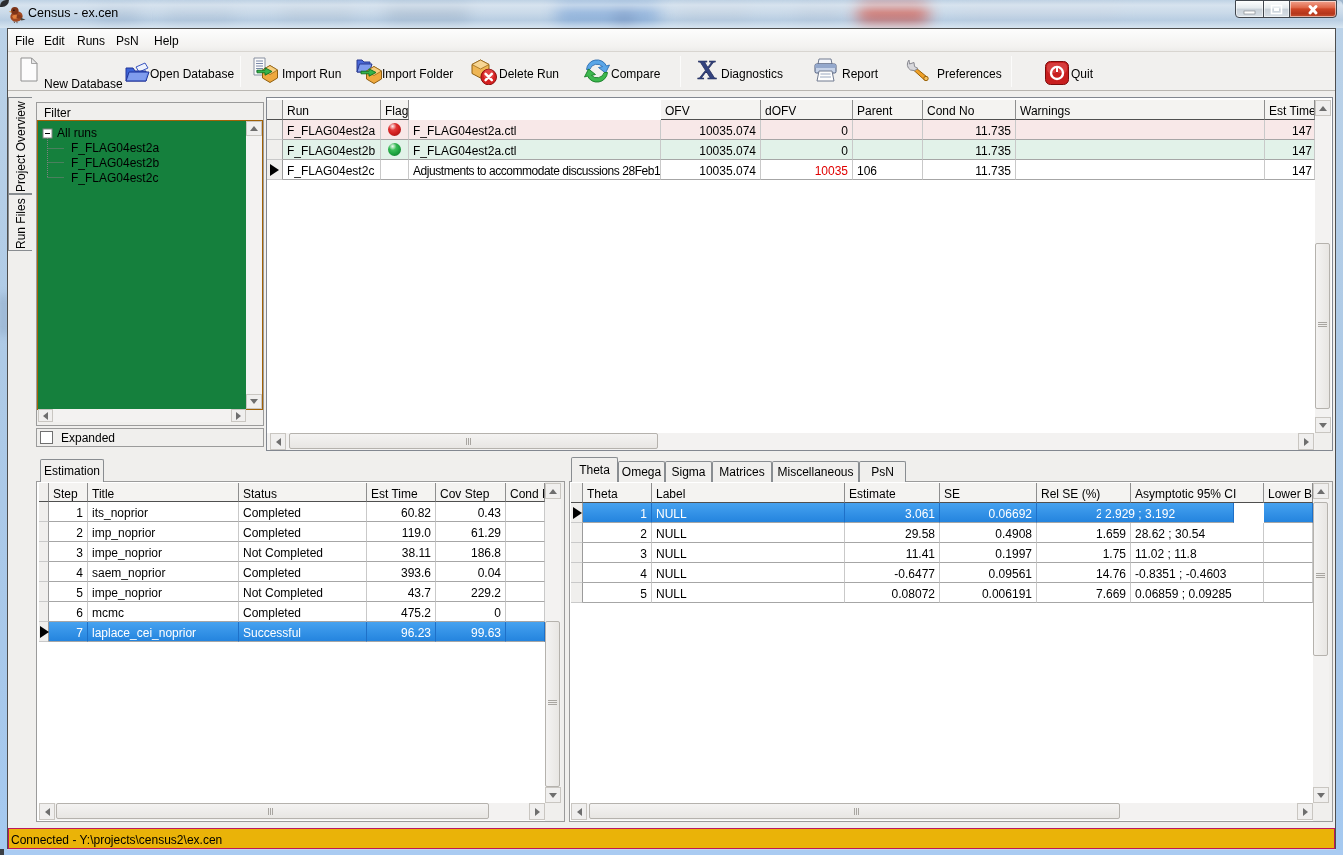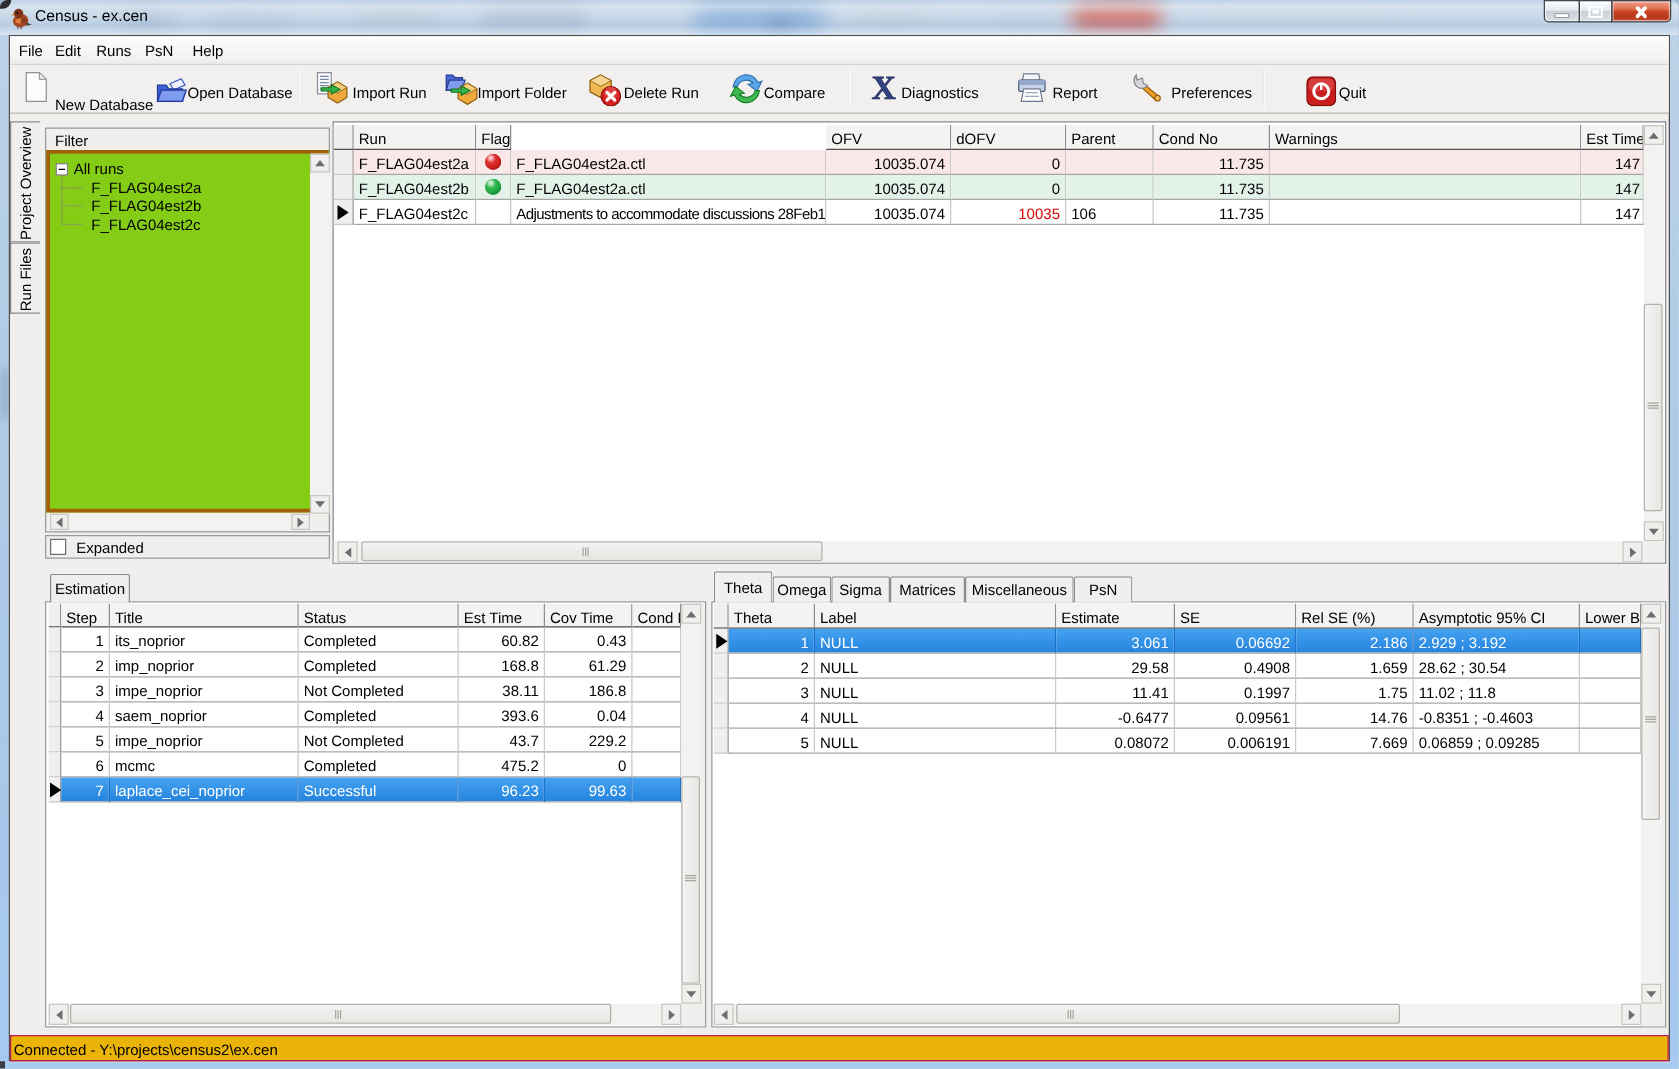--- a/index.html
+++ b/index.html
@@ -31,21 +31,21 @@
   .menu-item { position:absolute; top:5px; font-size:12px; }
   
   #toolbar { left:8px; top:52px; width:1327px; height:39px; background:#F1F0EE; border-bottom:1px solid #B9B6B1; }
   .tbtext { position:absolute; top:15px; font-size:12px; }
   .tbsep { position:absolute; top:4px; height:31px; width:1px; background:#C3C0BB; border-right:1px solid #FBFBFA; }
   
   .vtab { position:absolute; left:8px; width:24px; background:#F0EFED; border:1px solid #898D91; border-right:none; }
   .vtab span { position:absolute; transform:rotate(-90deg); transform-origin:0 0; font-size:12px; white-space:nowrap; }
   
   .panel { position:absolute; border:1px solid #9B9B9B; background:#F0EFED; }
-  .sunken { border:3px solid #a16207; background:#84cc16; }
+  .sunken { border:1px solid #a16207; background:#15803d; }
   .sb-btn { position:absolute; background:#F0EFEE; border:1px solid #C9C6C1; display:flex; align-items:center; justify-content:center; }
   .sb-thumb { position:absolute; background:linear-gradient(90deg,#F4F3F2,#E8E6E3); border:1px solid #B5B2AD; border-radius:2px; }
   .sb-thumb-h { position:absolute; background:linear-gradient(180deg,#F4F3F2,#E8E6E3); border:1px solid #B5B2AD; border-radius:2px; }
   .arr { width:0; height:0; display:inline-block; }
   
   .hdr { position:absolute; background:#F4F3F1; border-right:1px solid #8E8E8E; border-bottom:1px solid #4F4F4F; font-size:12px; overflow:hidden; white-space:nowrap; }
   .hdr span { position:absolute; left:4px; top:4px; }
   .cell { position:absolute; font-size:12px; white-space:nowrap; overflow:hidden; padding:4px 4px 0 4px; border-right:1px solid #C9C9C9; border-bottom:1px solid #A6A6A6; }
   .num { text-align:right; }
   .gutter { position:absolute; background:#F0EFED; border-right:1px solid #9B9B9B; border-bottom:1px solid #C9C9C9; }
@@ -352,38 +352,38 @@
   <div class="hdr" style="left:51px;top:1px;width:151px;height:19px;">
       <span>Title</span>
     </div>
   <div class="hdr" style="left:202px;top:1px;width:128px;height:19px;">
       <span>Status</span>
     </div>
   <div class="hdr" style="left:330px;top:1px;width:69px;height:19px;">
       <span>Est Time</span>
     </div>
   <div class="hdr" style="left:399px;top:1px;width:70px;height:19px;">
-      <span>Cov Time</span>
+      <span>Cov Step</span>
     </div>
   <div class="hdr" style="left:469px;top:1px;width:39px;height:19px;">
       <span>Cond No</span>
     </div>
 
   <div class="gutter" style="left:2px;top:20px;width:10px;height:20px;"></div>
   <div class="cell num" style="left:12px;top:20px;width:39px;height:20px;">1</div>
   <div class="cell" style="left:51px;top:20px;width:151px;height:20px;">its_noprior</div>
   <div class="cell" style="left:202px;top:20px;width:128px;height:20px;">Completed</div>
   <div class="cell num" style="left:330px;top:20px;width:69px;height:20px;">60.82</div>
   <div class="cell num" style="left:399px;top:20px;width:70px;height:20px;">0.43</div>
   <div class="cell" style="left:469px;top:20px;width:39px;height:20px;"></div>
   <div class="gutter" style="left:2px;top:40px;width:10px;height:20px;"></div>
   <div class="cell num" style="left:12px;top:40px;width:39px;height:20px;">2</div>
   <div class="cell" style="left:51px;top:40px;width:151px;height:20px;">imp_noprior</div>
   <div class="cell" style="left:202px;top:40px;width:128px;height:20px;">Completed</div>
-  <div class="cell num" style="left:330px;top:40px;width:69px;height:20px;">168.8</div>
+  <div class="cell num" style="left:330px;top:40px;width:69px;height:20px;">119.0</div>
   <div class="cell num" style="left:399px;top:40px;width:70px;height:20px;">61.29</div>
   <div class="cell" style="left:469px;top:40px;width:39px;height:20px;"></div>
   <div class="gutter" style="left:2px;top:60px;width:10px;height:20px;"></div>
   <div class="cell num" style="left:12px;top:60px;width:39px;height:20px;">3</div>
   <div class="cell" style="left:51px;top:60px;width:151px;height:20px;">impe_noprior</div>
   <div class="cell" style="left:202px;top:60px;width:128px;height:20px;">Not Completed</div>
   <div class="cell num" style="left:330px;top:60px;width:69px;height:20px;">38.11</div>
   <div class="cell num" style="left:399px;top:60px;width:70px;height:20px;">186.8</div>
   <div class="cell" style="left:469px;top:60px;width:39px;height:20px;"></div>
   <div class="gutter" style="left:2px;top:80px;width:10px;height:20px;"></div>
@@ -467,21 +467,21 @@
     </div>
 
   <div class="gutter" style="left:1px;top:21px;width:12px;height:20px;">
       <span class="rowmark" style="left:2px;top:4px;"></span>
     </div>
   <div class="cell num bluerow" style="left:13px;top:21px;width:69px;height:20px;border-right-color:#1E70C8;">1</div>
   <div class="cell bluerow" style="left:82px;top:21px;width:193px;height:20px;border-right-color:#1E70C8;">NULL</div>
   <div class="cell num bluerow" style="left:275px;top:21px;width:95px;height:20px;border-right-color:#1E70C8;">3.061</div>
   <div class="cell num bluerow" style="left:370px;top:21px;width:97px;height:20px;border-right-color:#1E70C8;">0.06692</div>
   <div class="cell num bluerow" style="left:467px;top:21px;width:94px;height:20px;border-right-color:#1E70C8;">2.186</div>
-  <div class="cell bluerow" style="left:561px;top:21px;width:133px;height:20px;border-right-color:#1E70C8;">2.929 ; 3.192</div>
+  <div class="cell bluerow" style="left:531px;top:21px;width:133px;height:20px;border-right-color:#1E70C8;">2.929 ; 3.192</div>
   <div class="cell bluerow" style="left:694px;top:21px;width:49px;height:20px;border-right-color:#1E70C8;"></div>
   <div class="gutter" style="left:1px;top:41px;width:12px;height:20px;"></div>
   <div class="cell num" style="left:13px;top:41px;width:69px;height:20px;">2</div>
   <div class="cell" style="left:82px;top:41px;width:193px;height:20px;">NULL</div>
   <div class="cell num" style="left:275px;top:41px;width:95px;height:20px;">29.58</div>
   <div class="cell num" style="left:370px;top:41px;width:97px;height:20px;">0.4908</div>
   <div class="cell num" style="left:467px;top:41px;width:94px;height:20px;">1.659</div>
   <div class="cell" style="left:561px;top:41px;width:133px;height:20px;">28.62 ; 30.54</div>
   <div class="cell" style="left:694px;top:41px;width:49px;height:20px;"></div>
   <div class="gutter" style="left:1px;top:61px;width:12px;height:20px;"></div>

